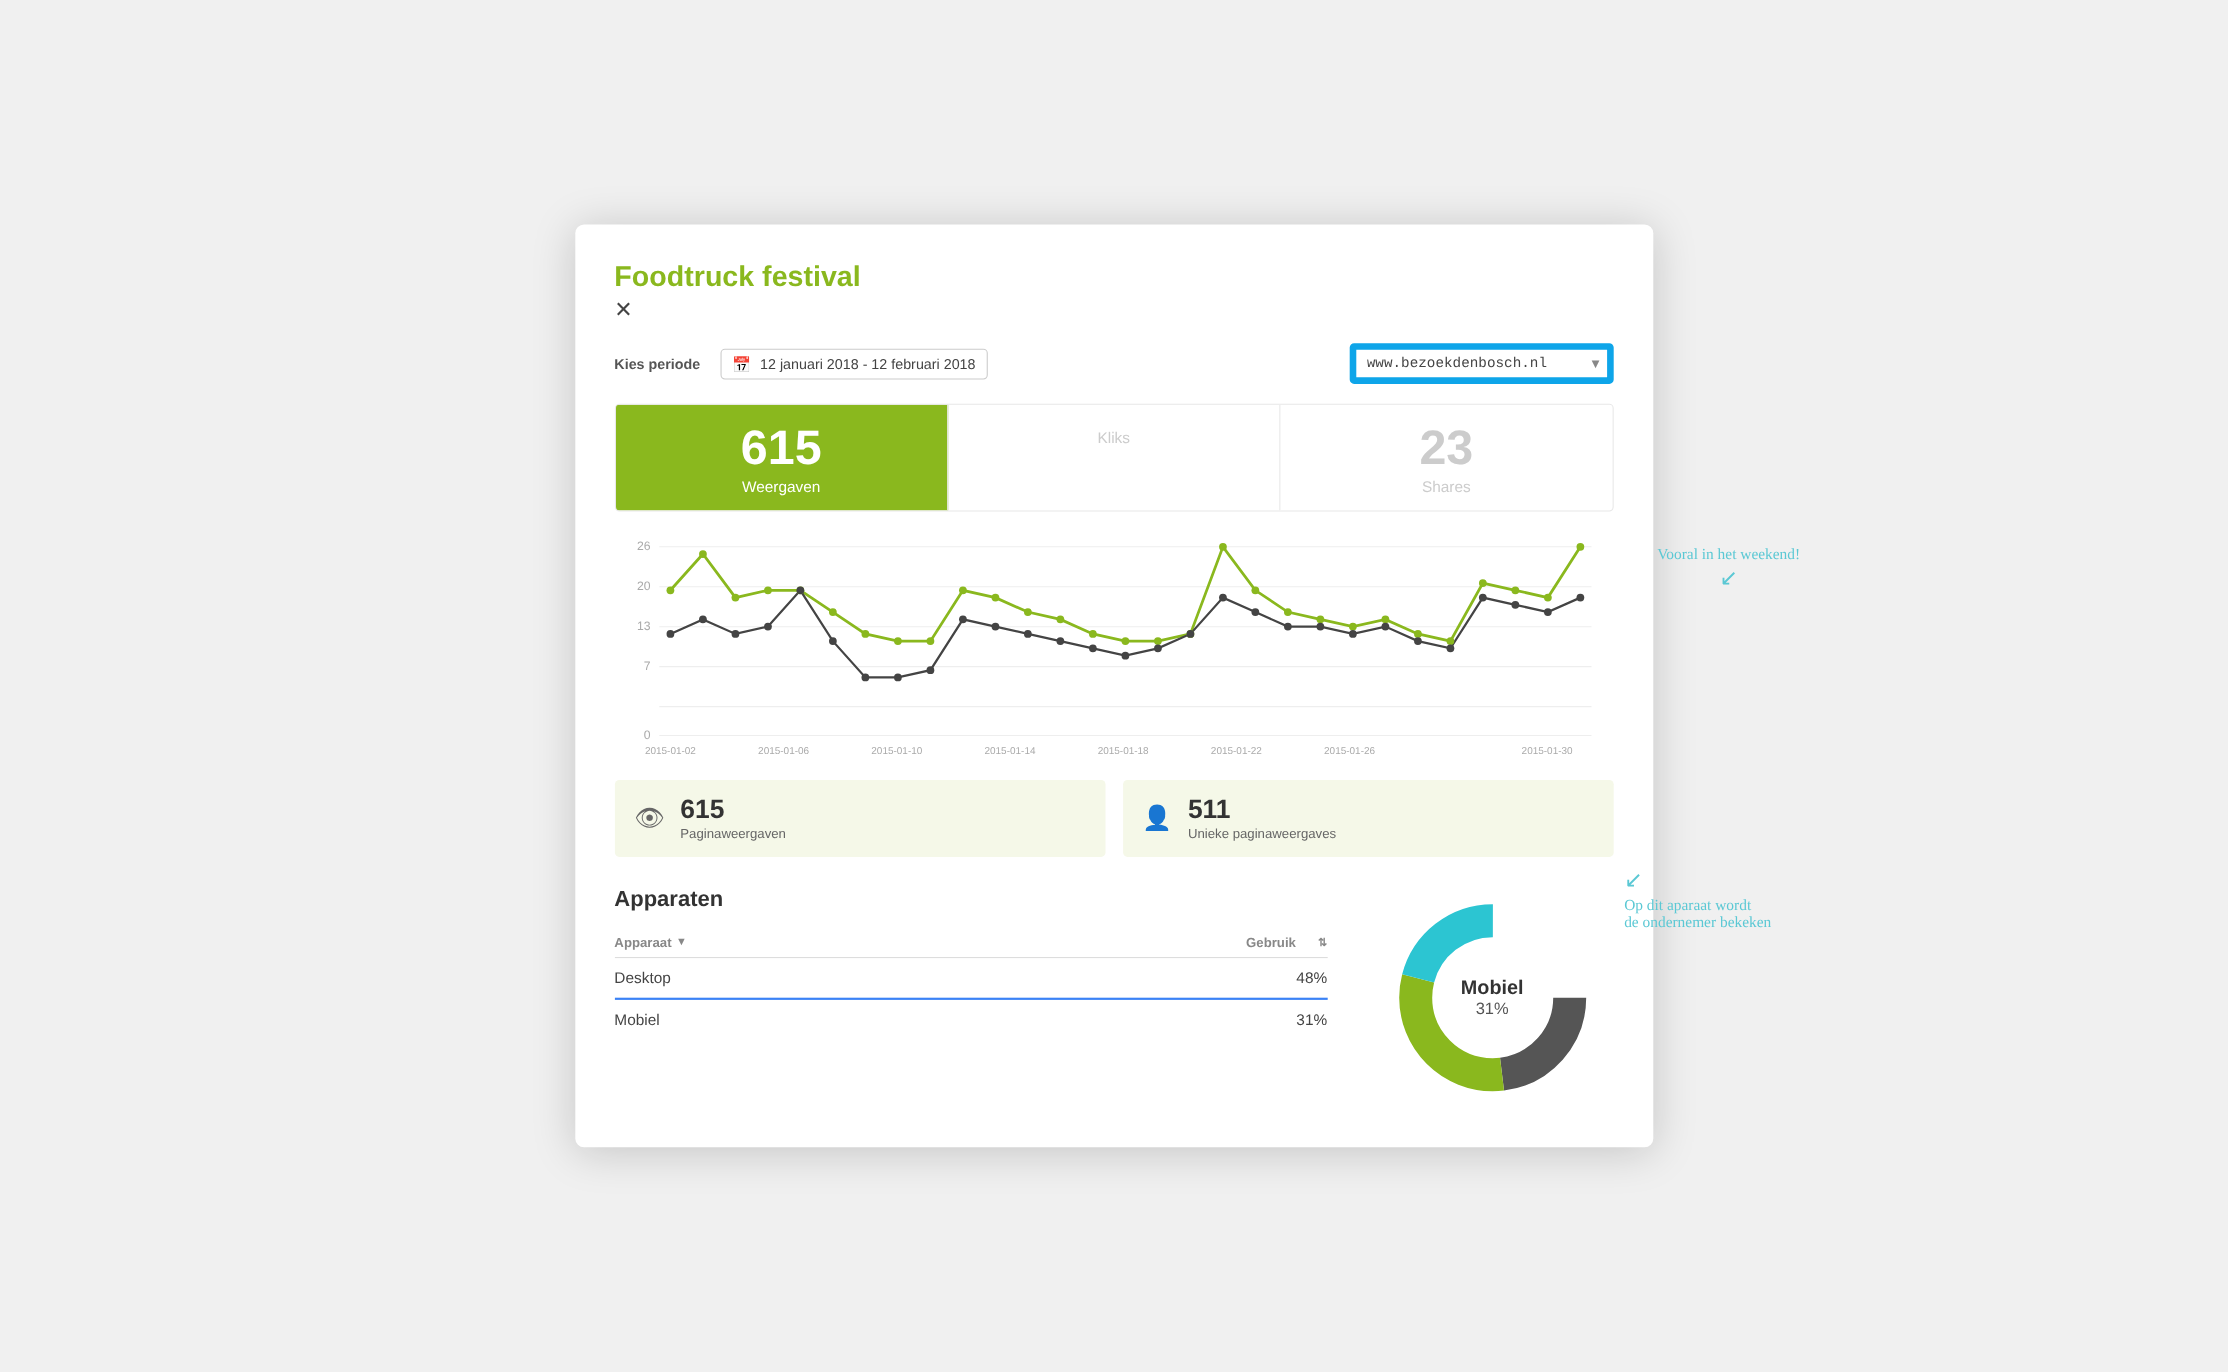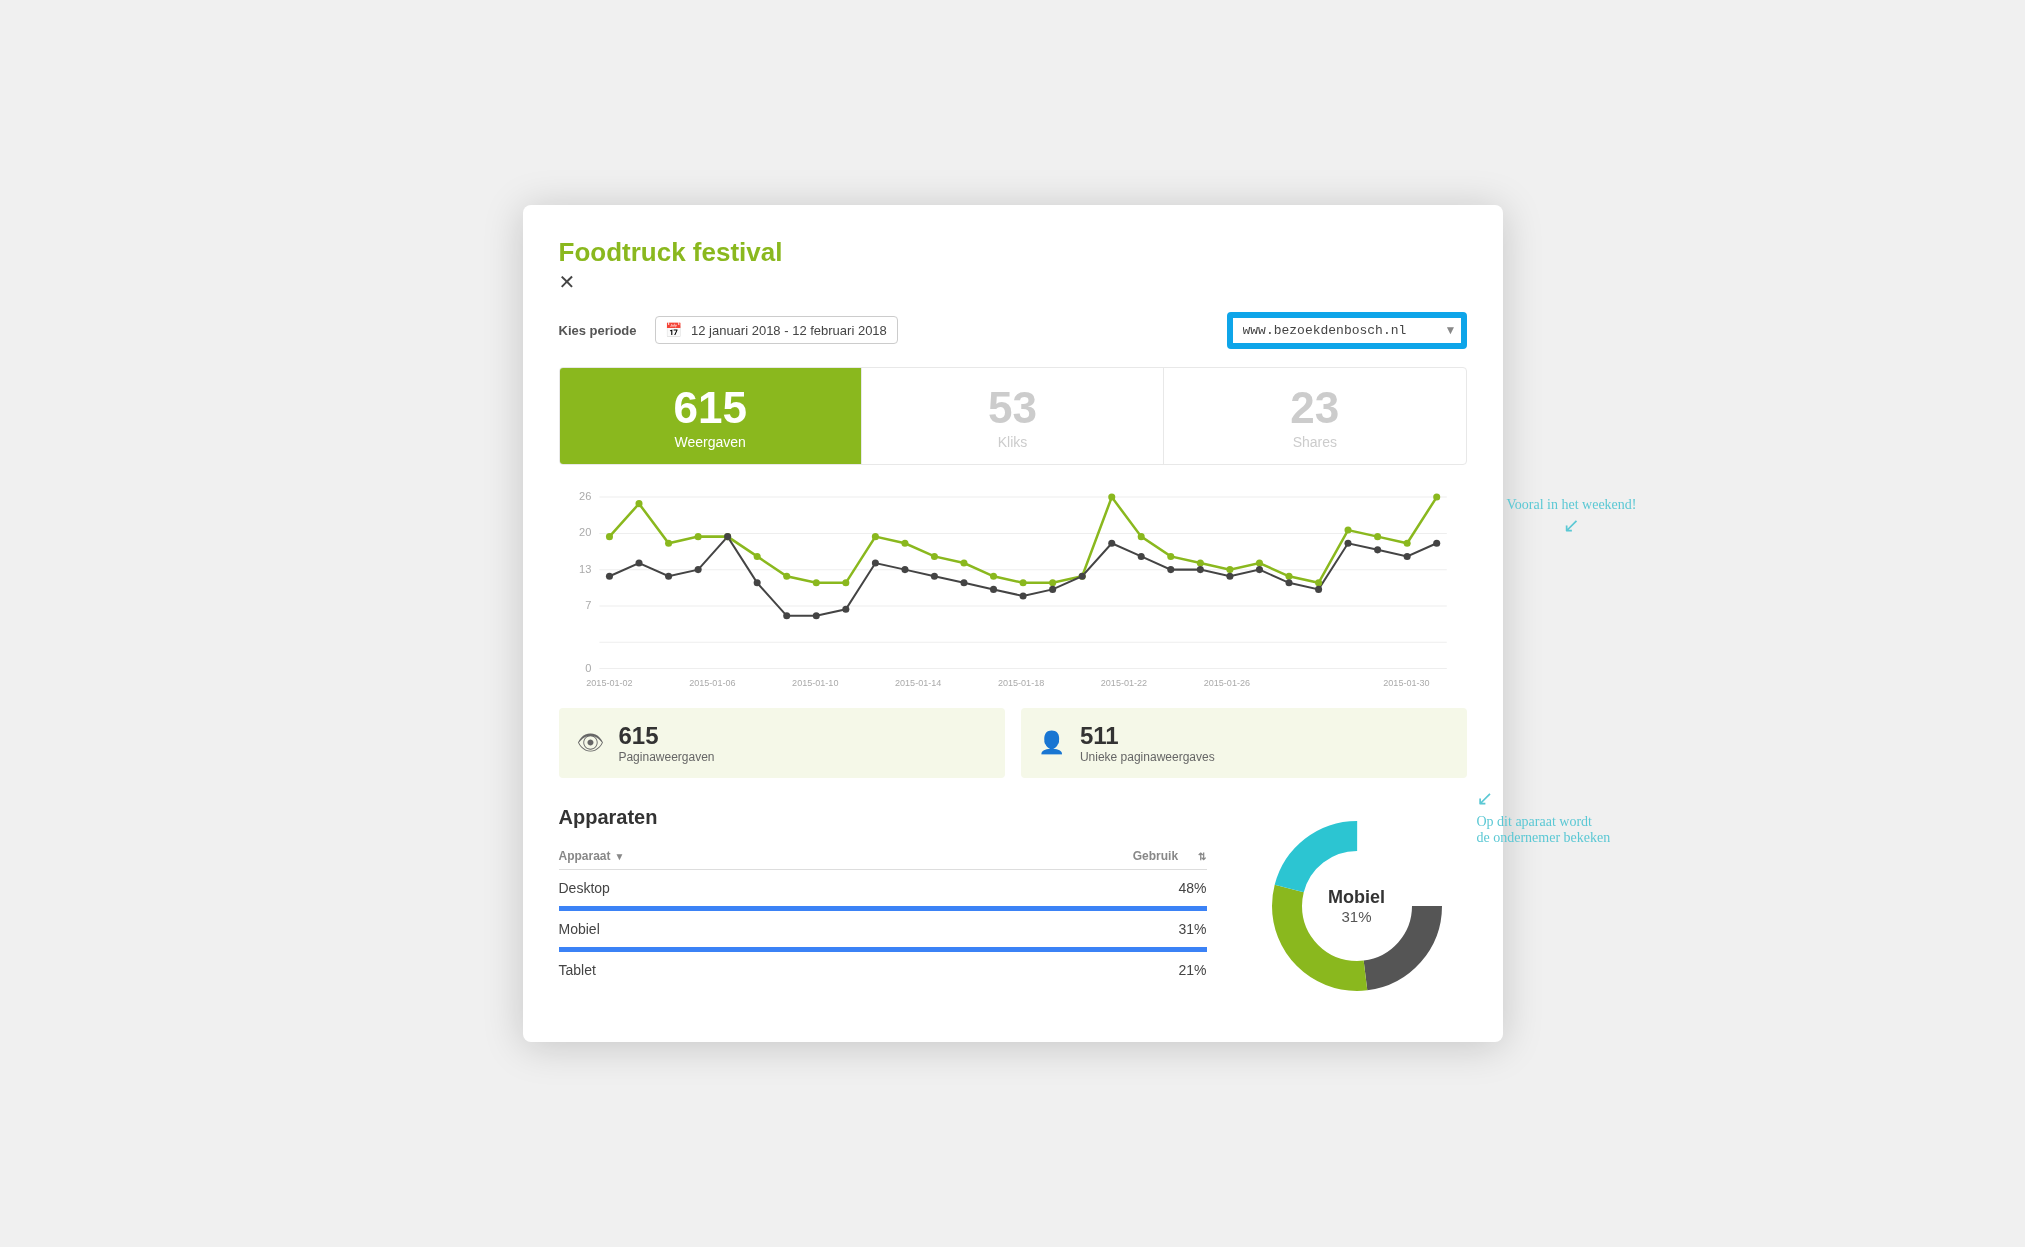--- a/index.html
+++ b/index.html
@@ -180,21 +180,21 @@
     .table-header .col-gebruik {
       display: flex;
       align-items: center;
       gap: 20px;
       cursor: pointer;
     }
     .table-row-data {
       display: flex;
       justify-content: space-between;
       padding: 10px 0;
-      border-bottom: 5px solid #3b82f6;
+      border-bottom: 2px solid #3b82f6;
       font-size: 14px;
       color: #444;
     }
     .table-row-data:last-child { border-bottom: none; }
     .bottom-section {
       display: flex;
       gap: 40px;
       align-items: flex-start;
     }
     .table-section { flex: 1; }
@@ -265,21 +265,20 @@
         <span class="select-arrow">▼</span>
       </div>
     </div>
 
     <div class="stats-row">
       <div class="stat-block active">
         <div class="stat-value">615</div>
         <div class="stat-label">Weergaven</div>
       </div>
       <div class="stat-block">
-        <div class="stat-value">53</div>
         <div class="stat-label">Kliks</div>
       </div>
       <div class="stat-block">
         <div class="stat-value">23</div>
         <div class="stat-label">Shares</div>
       </div>
     </div>
 
     <div class="chart-area" style="position:relative;">
 
@@ -407,24 +406,20 @@
           </div>
         </div>
         <div class="table-row-data">
           <span>Desktop</span>
           <span>48%</span>
         </div>
         <div class="table-row-data">
           <span>Mobiel</span>
           <span>31%</span>
         </div>
-        <div class="table-row-data">
-          <span>Tablet</span>
-          <span>21%</span>
-        </div>
       </div>
 
       <div class="donut-section" style="position:relative;">
 
         <div style="position:absolute; right:-230px; top:-20px; font-family:'Comic Sans MS',cursive; color:#5bc8d4; font-size:14px; width:220px; text-align:left;">
           <div style="font-size:20px; margin-bottom:4px;">↙</div>
           <span>Op dit aparaat wordt<br>de ondernemer bekeken</span>
         </div>
         <div class="donut-wrapper">
           <svg viewBox="0 0 200 200" width="200" height="200">

